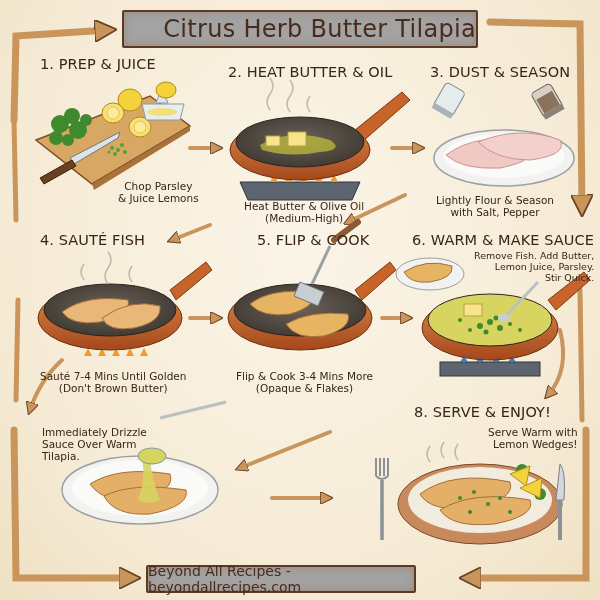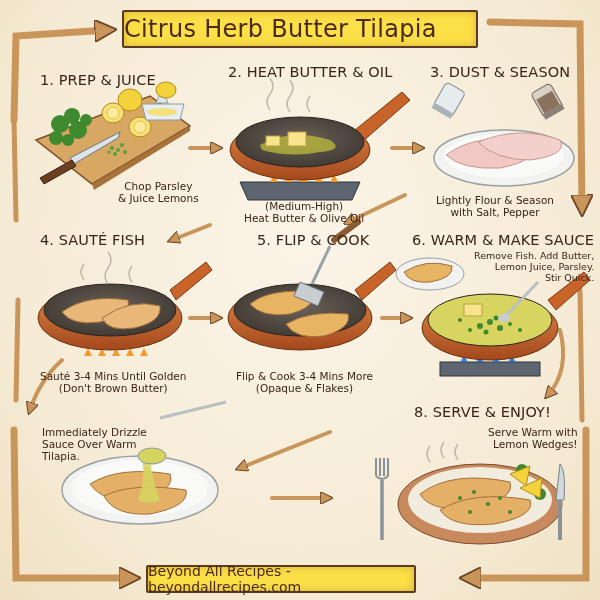--- a/index.html
+++ b/index.html
@@ -9,24 +9,24 @@
     background-image: radial-gradient(ellipse at 50% 40%, #fbf5e8 0%, #f5ead4 70%, #efe0c2 100%);
     font-family: "DejaVu Sans", sans-serif;
     color: #3a2418;
     position: relative;
   }
   .canvas { position: absolute; inset: 0; }
   svg.art { position: absolute; inset: 0; width: 600px; height: 600px; }
 
   .banner {
     position: absolute;
-    background: #fde047;
+    background: #a3a3a3;
     border: 2px solid #5a3a24;
     border-radius: 2px;
-    display: flex; align-items: center; justify-content: flex-start;
+    display: flex; align-items: center; justify-content: flex-end;
     color: #4a2a1a;
     box-shadow: inset 0 0 8px rgba(140,90,40,0.35);
   }
   .title-banner {
     left: 122px; top: 10px; width: 356px; height: 38px;
     font-size: 24px; font-weight: normal; letter-spacing: 0.3px;
   }
   .footer-banner {
     left: 146px; top: 565px; width: 270px; height: 28px;
     font-size: 14px;
@@ -282,41 +282,41 @@
           <path d="M444,458 q-6,-8 0,-16"></path>
           <path d="M458,460 q-6,-8 0,-16"></path>
       </g>
     </g>
   </svg>
 
   <div class="banner title-banner">
     <span>Citrus Herb Butter Tilapia</span>
   </div>
 
-  <div class="step-title" style="left:40px; top:72px;">1. PREP &amp; JUICE</div>
+  <div class="step-title" style="left:40px; top:56px;">1. PREP &amp; JUICE</div>
   <div class="caption" style="left:118px; top:180px;">
     <span>Chop Parsley</span>
     <span>&amp; Juice Lemons</span>
   </div>
 
   <div class="step-title" style="left:228px; top:64px;">2. HEAT BUTTER &amp; OIL</div>
   <div class="caption" style="left:244px; top:200px;">
+    <span>Heat Butter &amp; Olive Oil</span>
     <span>(Medium-High)</span>
-    <span>Heat Butter &amp; Olive Oil</span>
   </div>
 
   <div class="step-title" style="left:430px; top:64px;">3. DUST &amp; SEASON</div>
   <div class="caption" style="left:436px; top:194px;">
     <span>Lightly Flour &amp; Season</span>
     <span>with Salt, Pepper</span>
   </div>
 
   <div class="step-title" style="left:40px; top:232px;">4. SAUTÉ FISH</div>
   <div class="caption" style="left:40px; top:370px;">
-    <span>Sauté 3-4 Mins Until Golden</span>
+    <span>Sauté 7-4 Mins Until Golden</span>
     <span>(Don't Brown Butter)</span>
   </div>
 
   <div class="step-title" style="left:244px; top:232px;margin-left:13px;">5. FLIP &amp; COOK</div>
   <div class="caption" style="left:236px; top:370px;">
     <span>Flip &amp; Cook 3-4 Mins More</span>
     <span>(Opaque &amp; Flakes)</span>
   </div>
 
   <div class="step-title" style="left:412px; top:232px;">6. WARM &amp; MAKE SAUCE</div>

